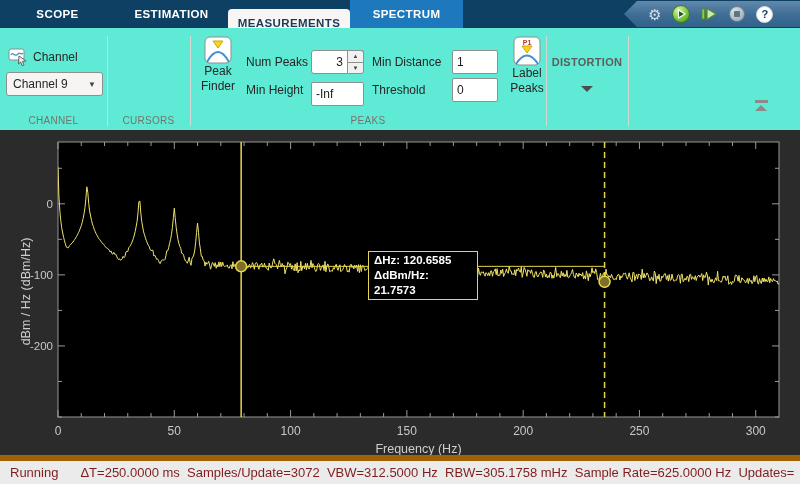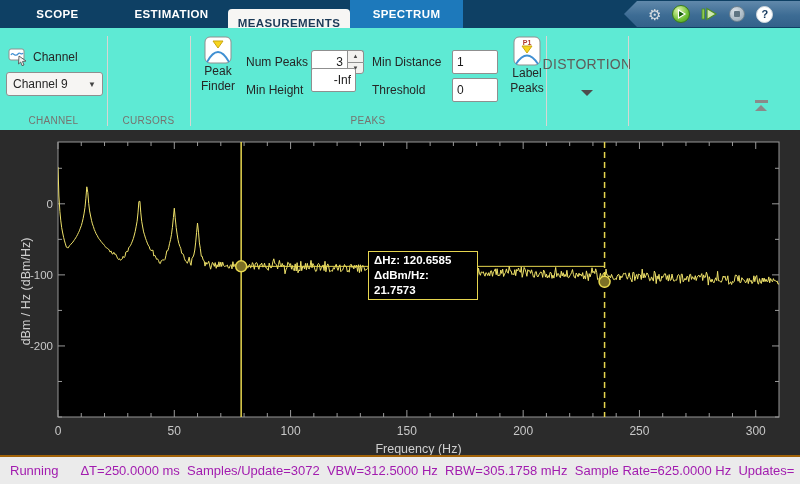--- a/index.html
+++ b/index.html
@@ -47,36 +47,36 @@
   .cursors-btn{left:111px;top:5px;width:74px;height:84px;border:2px solid #d9892a;border-radius:5px;
           background:#f1efec;display:flex;flex-direction:column;align-items:center;
           font-size:12px;color:#262626;line-height:15px;position:absolute;}
   .spin{position:absolute;display:flex;flex-direction:column;width:17px;height:24px;}
   .spin div{flex:1;border:1px solid #8f8f8f;background:#f2f1ef;display:flex;align-items:center;justify-content:center;
           font-size:6px;color:#444;}
   .spin div:first-child{border-radius:0 3px 0 0;border-bottom:none;}
   .spin div:last-child{border-radius:0 0 3px 0;}
   .distortion-btn{position:absolute;left:548px;top:18px;width:78px;height:72px;display:flex;flex-direction:column;
           align-items:center;justify-content:flex-start;gap:18px;padding-top:10px;}
-  .distortion-btn .dlabel{font-size:14px;color:#5f5d5a;letter-spacing:.3px;}
+  .distortion-btn .dlabel{font-size:11px;color:#5f5d5a;letter-spacing:.3px;font-weight:bold;}
   .distortion-btn .darrow{width:0;height:0;border-left:6px solid transparent;border-right:6px solid transparent;
           border-top:6px solid #4d4d4d;}
   .collapse-btn{position:absolute;right:32px;top:72px;width:14px;display:flex;flex-direction:column;align-items:center;gap:2px;}
   .collapse-btn .bar{width:13px;height:3px;background:#8a8a8a;}
   .collapse-btn .tri{width:0;height:0;border-left:6px solid transparent;border-right:6px solid transparent;
           border-bottom:6px solid #8a8a8a;}
 
   
   .chart{position:absolute;left:0;top:130px;width:800px;height:325px;background:#2b2b2b;}
   .annot{position:absolute;left:368px;top:121px;width:110px;background:#000;border:1px solid #e6d54f;
          color:#fff;font-size:11.5px;font-weight:bold;line-height:15px;padding:1px 5px;}
 
   
-  .statusbar{position:absolute;left:0;top:455px;width:800px;height:29px;background:#ebebeb;border-top:2px solid #a16207;
-         display:flex;align-items:center;font-size:13px;color:#a21caf;white-space:pre;overflow:hidden;}
+  .statusbar{position:absolute;left:0;top:455px;width:800px;height:29px;background:#ebebeb;border-top:6px solid #a16207;
+         display:flex;align-items:center;font-size:13px;color:#7f1d1d;white-space:pre;overflow:hidden;}
   .statusbar .state{margin-left:10px;}
   .statusbar .metrics{margin-left:22px;}
 </style>
 </head>
 <body>
 
 <div class="app">
 
   <div class="tabbar">
     <div class="tab tab-scope">SCOPE</div>
@@ -139,21 +139,21 @@
     <span class="rlabel" style="left:246px;top:27px;">Num Peaks</span>
     <input class="rfield" style="left: 311px; top: 22px; width: 37px; text-align: right; border-radius: 3px 0px 0px 3px;" value="3">
     <div class="spin" style="left:347px;top:22px;">
       <div>▲</div>
       <div>▼</div>
     </div>
     <span class="rlabel" style="left:372px;top:27px;">Min Distance</span>
     <input class="rfield" style="left: 452px; top: 22px; width: 46px;" value="1">
 
     <span class="rlabel" style="left:246px;top:55px;">Min Height</span>
-    <input class="rfield" style="left: 311px; top: 40px; width: 45px; text-align: right;" value="-Inf">
+    <input class="rfield" style="left: 311px; top: 54px; width: 53px;" value="-Inf">
     <span class="rlabel" style="left:372px;top:55px;">Threshold</span>
     <input class="rfield" style="left: 452px; top: 50px; width: 46px;" value="0">
 
     <div class="bigbtn" style="left:504px;top:8px;width:46px;">
       <svg width="28" height="30" viewBox="0 0 28 30">
         <rect x="1" y="1" width="26" height="28" rx="5" fill="#fff" stroke="#8f8f8f"></rect>
         <text x="14" y="9" text-anchor="middle" font-size="7" font-weight="bold" fill="#b03a2e">P1</text>
         <path d="M3,28 Q14,11 25,28" fill="none" stroke="#3f8fd2" stroke-width="1.8"></path>
         <polygon points="9,10 19,10 14,17" fill="#f7d51d" stroke="#c9a712" stroke-width="1"></polygon>
       </svg>

